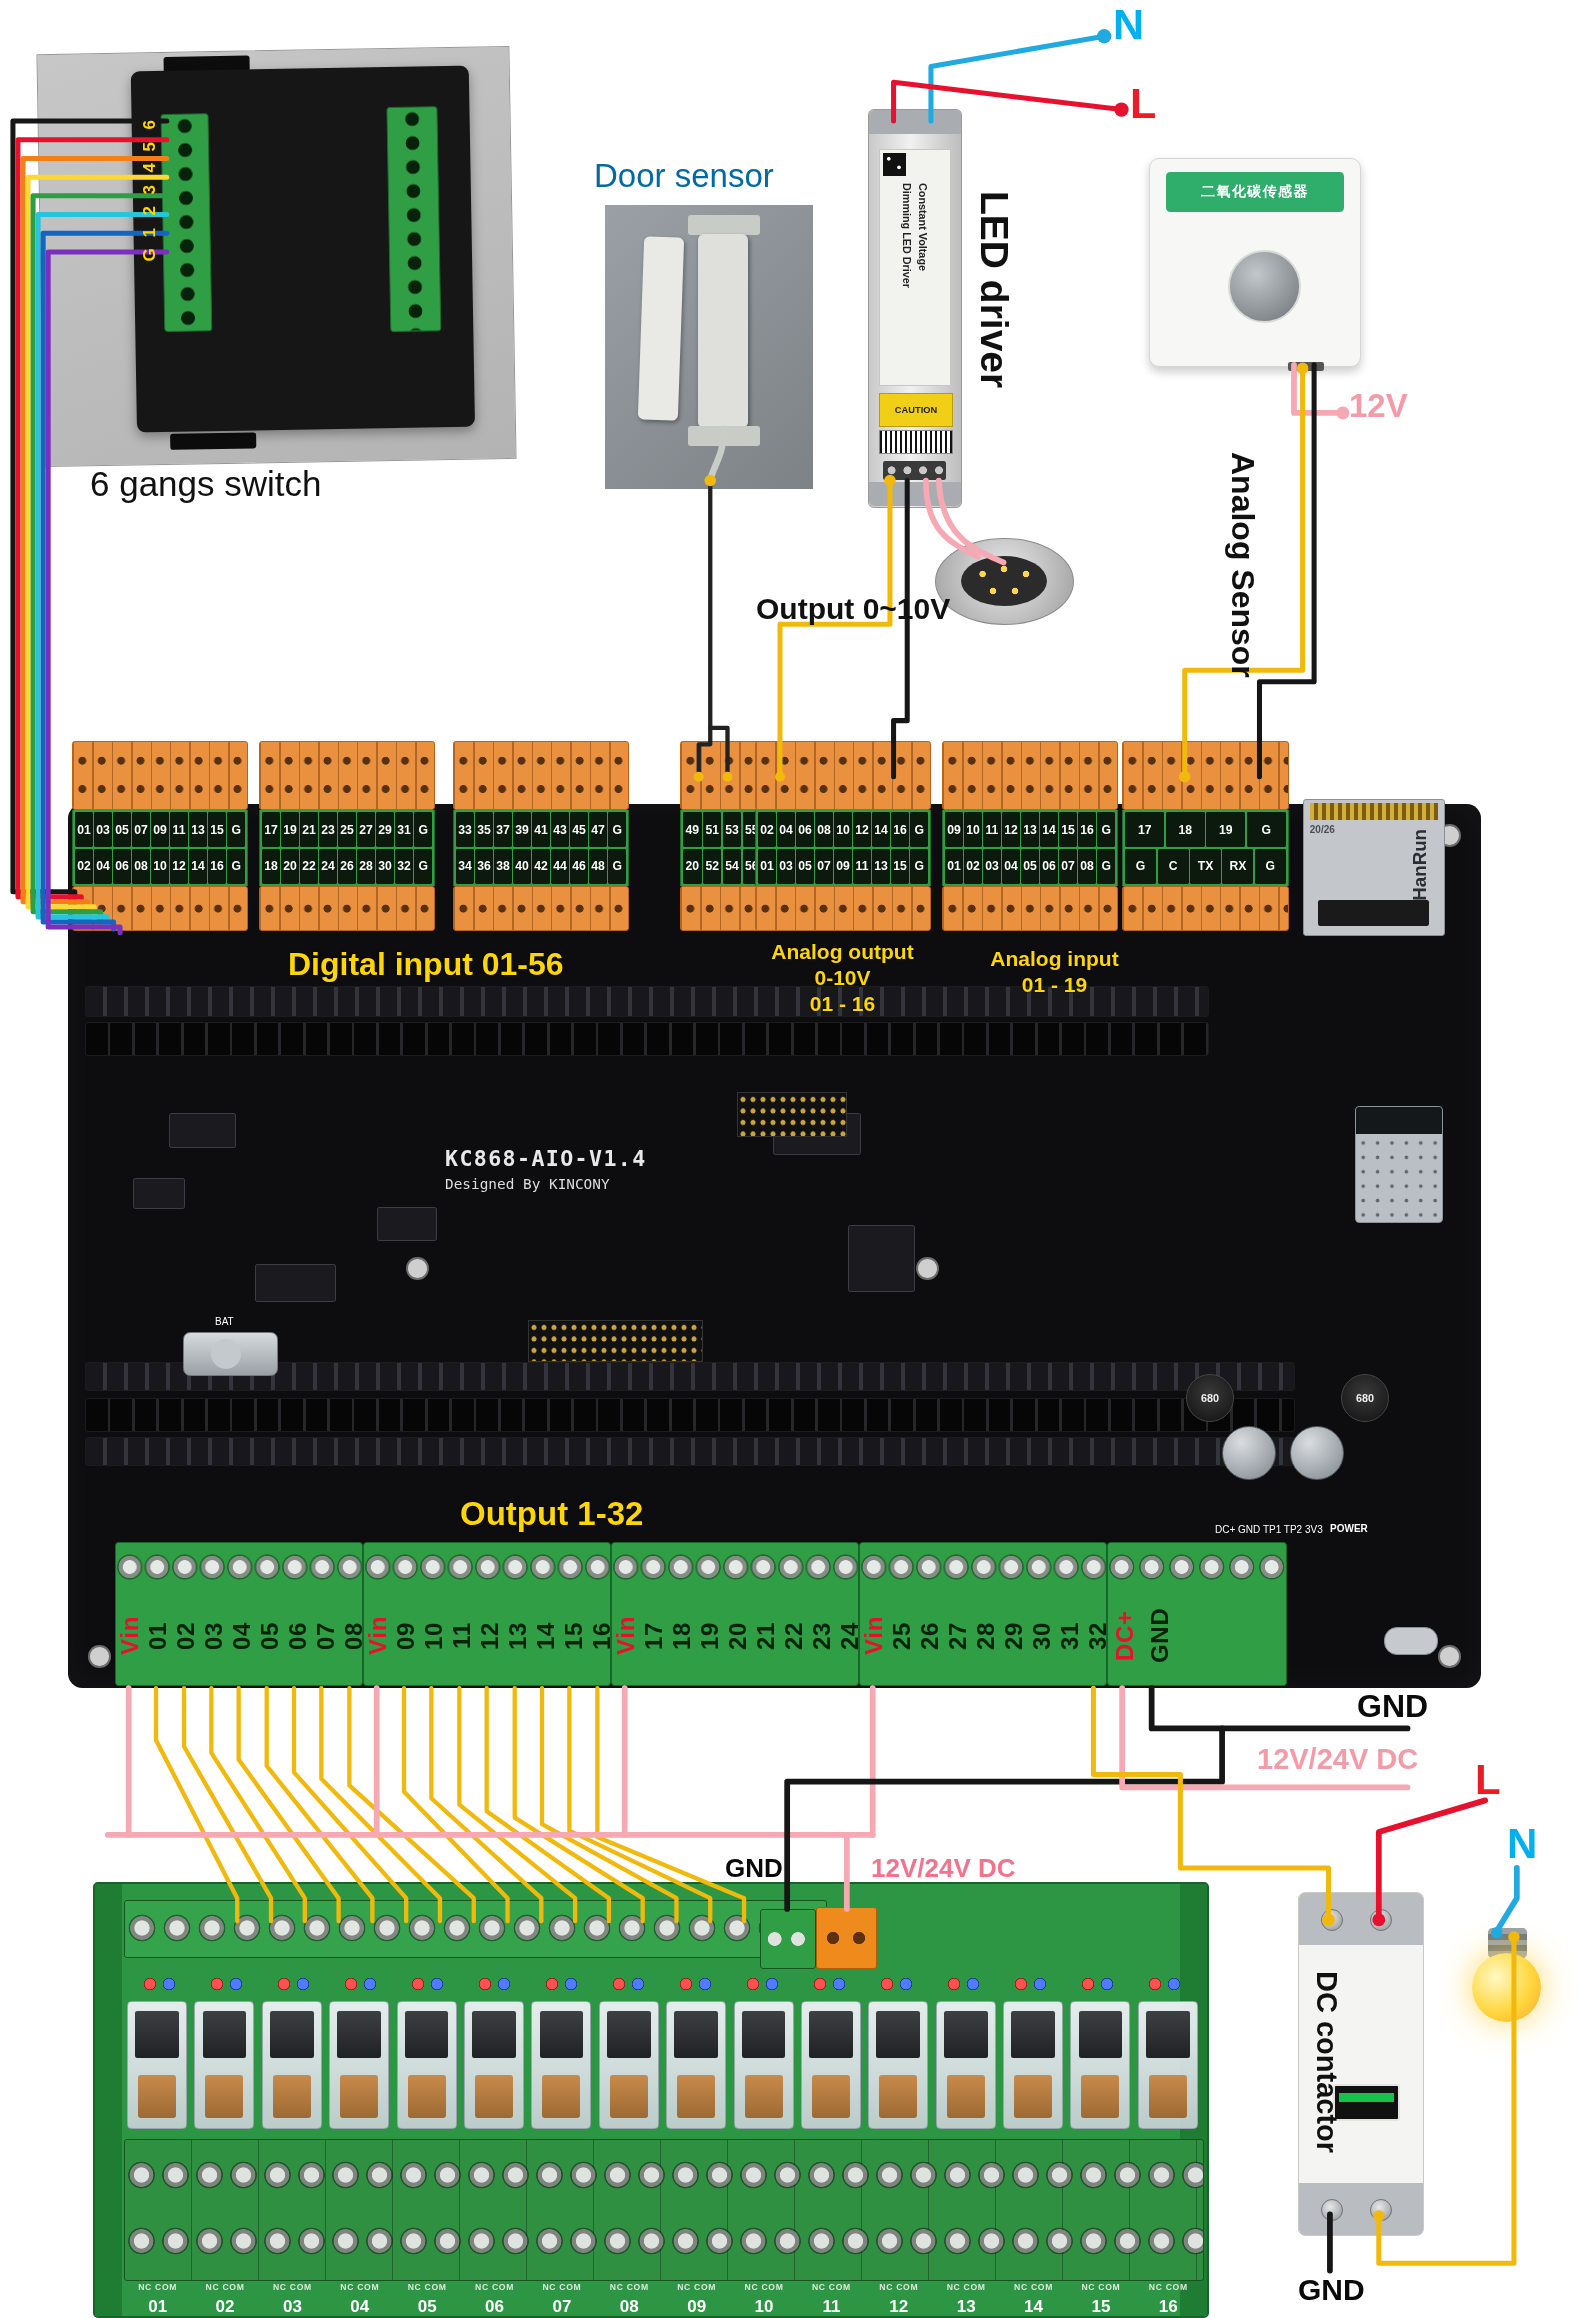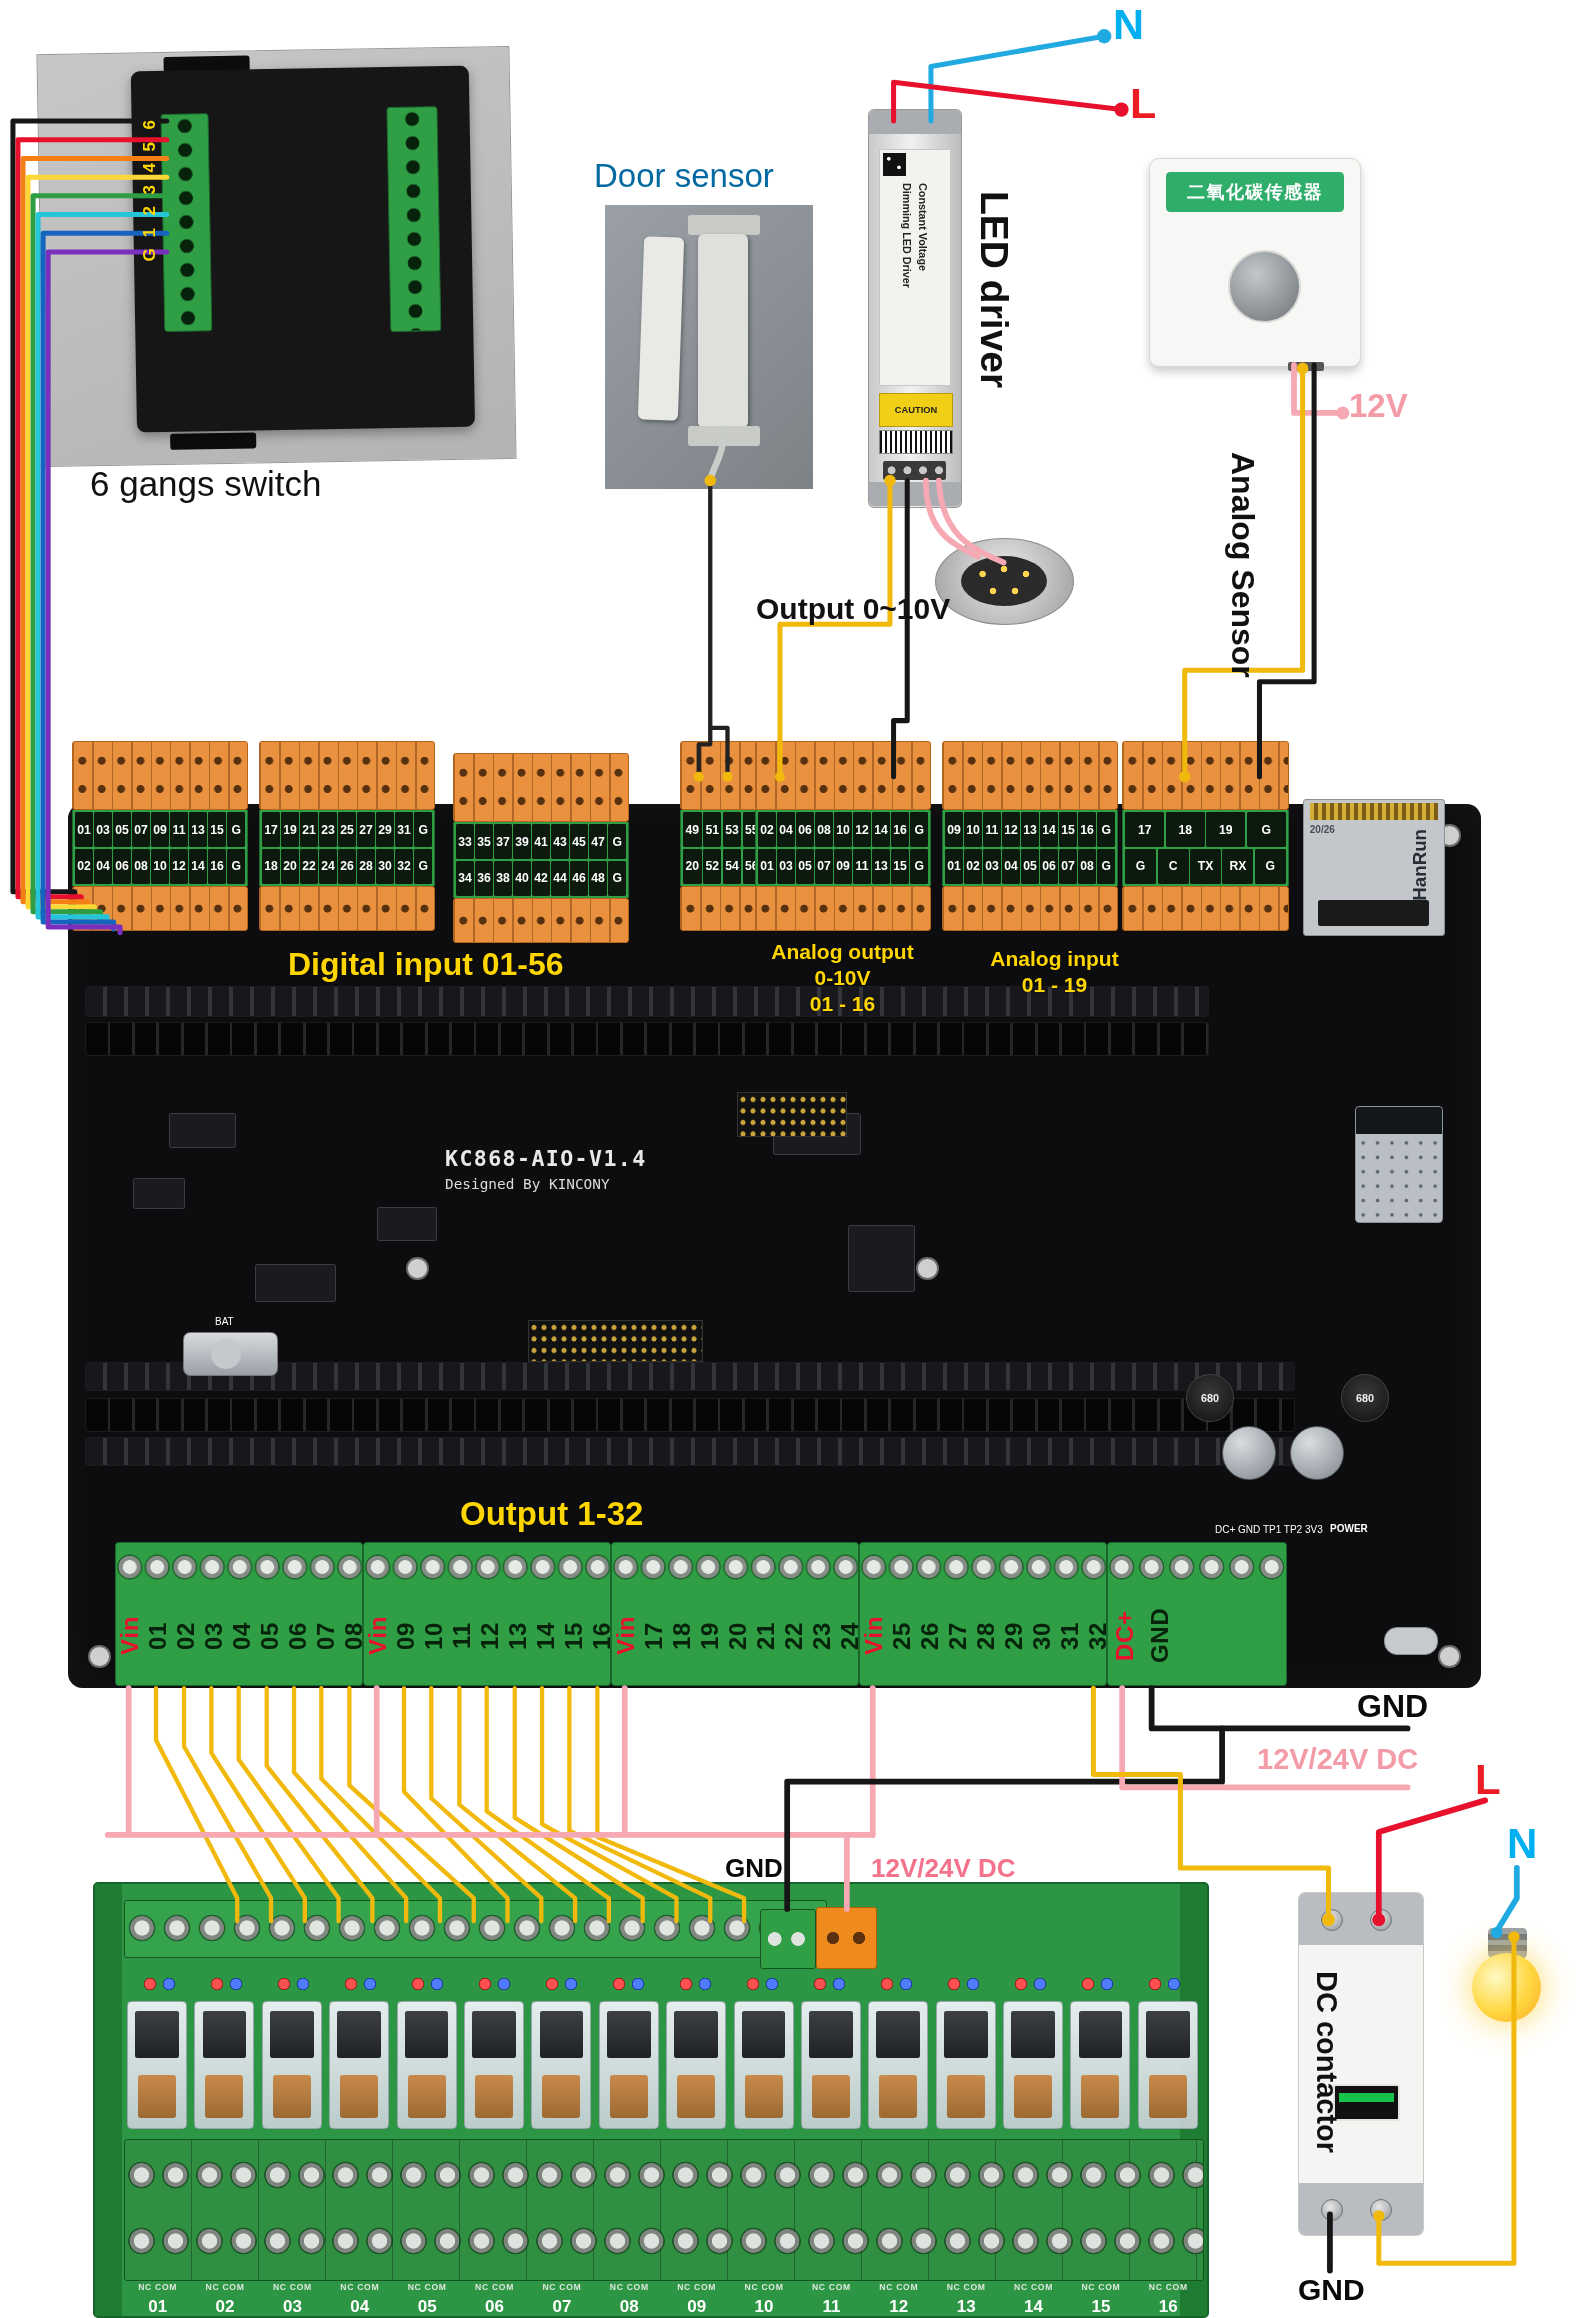--- a/index.html
+++ b/index.html
@@ -42,21 +42,21 @@
                   background:repeating-linear-gradient(90deg,#111 0 2.2px,#fff 2.2px 5px);border:0.7px solid #888;}
   .driver-term{position:absolute;left:14.4px;top:351px;width:63px;height:18.7px;background:#3a3a3a;border-radius:2.2px;
                background-image:radial-gradient(circle at 8.6px 9.3px,#c9c9c9 0 3.6px,transparent 4.3px),radial-gradient(circle at 24.4px 9.3px,#c9c9c9 0 3.6px,transparent 4.3px),radial-gradient(circle at 40px 9.3px,#c9c9c9 0 3.6px,transparent 4.3px),radial-gradient(circle at 56px 9.3px,#c9c9c9 0 3.6px,transparent 4.3px);}
   .driver-term-text{position:absolute;left:0;top:375px;width:92px;text-align:center;font-size:8px;color:#333;font-weight:700;}
   .leddriver-title{left:972px;top:191px;writing-mode:vertical-rl;font-size:39px;font-weight:700;color:#111;z-index:6;}
 
   
   .co2-box{left:1149px;top:158px;width:210px;height:207px;background:#f7f7f5;border:0.7px solid #d7d7d3;border-radius:10px;
            box-shadow:0 4.3px 10px rgba(0,0,0,.2);z-index:1;}
   .co2-band{position:absolute;left:16px;top:13px;width:178px;height:40px;background:#2fae6b;border-radius:4.3px;
-            color:#fff;font-size:18px;font-weight:700;display:flex;align-items:center;justify-content:center;letter-spacing:1.4px;}
+            color:#fff;font-size:14px;font-weight:700;display:flex;align-items:center;justify-content:center;letter-spacing:1.4px;}
   .co2-port{position:absolute;left:78px;top:91px;width:69px;height:69px;border-radius:50%;
             background:radial-gradient(circle at 38% 32%,#c2c7cb,#6d7276);border:2.9px solid #d9d9d5;}
   .co2-stub{position:absolute;left:138px;top:203px;width:36px;height:8.6px;background:#555;border-radius:2.2px;}
 
   
   .downlight{left:935px;top:538px;width:137px;height:85px;border-radius:50%;
              background:radial-gradient(circle at 50% 42%,#ececec,#9b9b9b);border:1.4px solid #8a8a8a;z-index:1;}
   .downlight-inner{position:absolute;left:25px;top:17px;width:86px;height:50px;border-radius:50%;background:#2b2b2b;
              background-image:radial-gradient(circle at 21.6px 18px,#ffd54f 0 2.9px,transparent 3.6px),radial-gradient(circle at 43px 13px,#ffd54f 0 2.9px,transparent 3.6px),radial-gradient(circle at 65px 18px,#ffd54f 0 2.9px,transparent 3.6px),radial-gradient(circle at 32px 35px,#ffd54f 0 2.9px,transparent 3.6px),radial-gradient(circle at 54px 35px,#ffd54f 0 2.9px,transparent 3.6px);}
 
@@ -328,21 +328,21 @@
           <span class="tcell">24</span>
           <span class="tcell">26</span>
           <span class="tcell">28</span>
           <span class="tcell">30</span>
           <span class="tcell">32</span>
           <span class="tcell">G</span>
         </div>
     </div>
     <div class="tb-orange2"></div>
   </div>
-  <div class="tblock" style="left:453px;width:176px;margin-top:12px;">
+  <div class="tblock" style="left:453px;width:176px;">
     <div class="tb-orange"></div>
     <div class="tb-green">
       <div class="tb-row">
           <span class="tcell">33</span>
           <span class="tcell">35</span>
           <span class="tcell">37</span>
           <span class="tcell">39</span>
           <span class="tcell">41</span>
           <span class="tcell">43</span>
           <span class="tcell">45</span>

